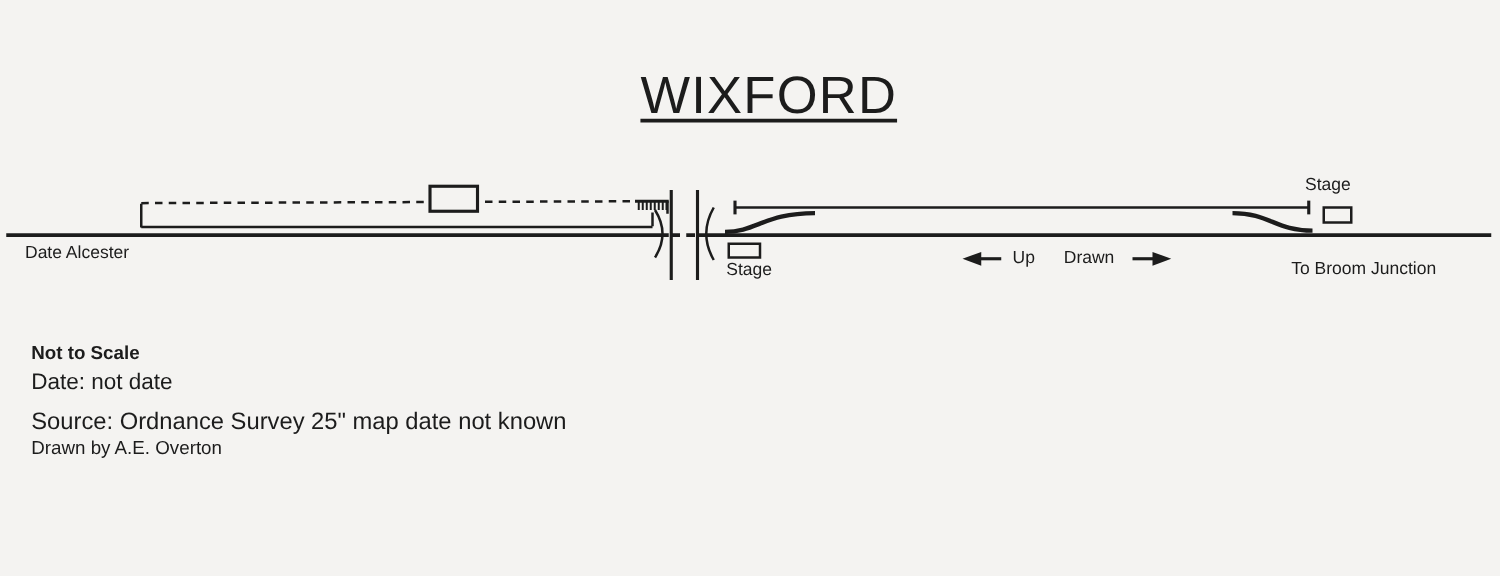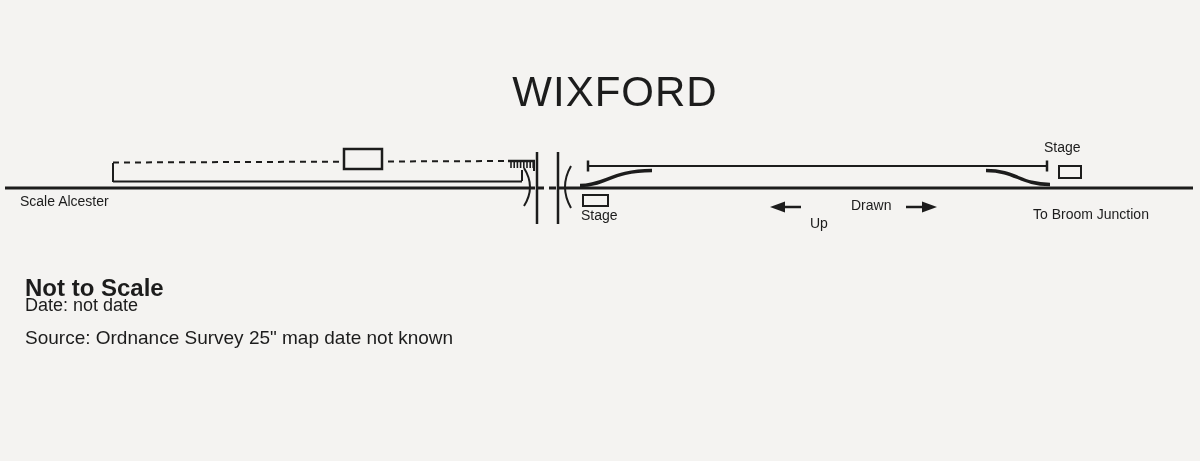--- a/index.html
+++ b/index.html
@@ -22,36 +22,37 @@
     position:absolute;left:0;top:0;width:1200px;height:461px;
     color:var(--ink);
   }
   .lbl{
     position:absolute;
     color:var(--ink);
     white-space:nowrap;
     line-height:1.15;
   }
   .title{
-    left:450px;top:68px;width:330px;
+    left:450px;top:52px;width:330px;
     text-align:center;
     font-size:42px;
     font-weight:500;
     letter-spacing:1px;
+    text-decoration:underline;
     text-decoration-thickness:2.5px;
     text-underline-offset:5px;
   }
   .t18{font-size:14px;}
   .from-alcester{left:20px;top:193px;}
   .to-broom{left:1033px;top:206px;}
-  .dir-up{left:810px;top:197px;margin-top:18px;}
+  .dir-up{left:810px;top:197px;}
   .dir-down{left:851px;top:197px;}
   .stage-left{left:581px;top:207px;}
   .stage-right{left:1044px;top:139px;}
-  .note-scale{left:25px;top:274px;font-size:24px;font-weight:bold;}
+  .note-scale{left:25px;top:274px;font-size:15px;font-weight:bold;}
   .note-date{left:25px;top:295px;font-size:18px;}
   .note-source{left:25px;top:327px;font-size:19px;}
   .note-drawn{left:25px;top:350px;font-size:15px;}
 </style>
 </head>
 <body>
 
 <div class="page">
 
   <svg class="diagram-svg" viewBox="0 0 1200 461" xmlns="http://www.w3.org/2000/svg">
@@ -108,25 +109,26 @@
     </g>
 
     <g stroke="currentColor" fill="currentColor">
       <path d="M906,207 H924" stroke-width="2.5" fill="none"></path>
       <polygon points="937,207 922,201.5 922,212.5" stroke="none"></polygon>
     </g>
   </svg>
 
   <div class="lbl title">WIXFORD</div>
 
-  <div class="lbl t18 from-alcester">Scale Alcester</div>
+  <div class="lbl t18 from-alcester">Date Alcester</div>
   <div class="lbl t18 to-broom">To Broom Junction</div>
 
   <div class="lbl t18 dir-up">Up</div>
   <div class="lbl t18 dir-down">Drawn</div>
 
   <div class="lbl t18 stage-left">Stage</div>
   <div class="lbl t18 stage-right">Stage</div>
 
   <div class="lbl note-scale">Not to Scale</div>
   <div class="lbl note-date">Date: not date</div>
   <div class="lbl note-source">Source: Ordnance Survey 25" map date not known</div>
+  <div class="lbl note-drawn">Drawn by A.E. Overton</div>
 </div>
 
 </body></html>

